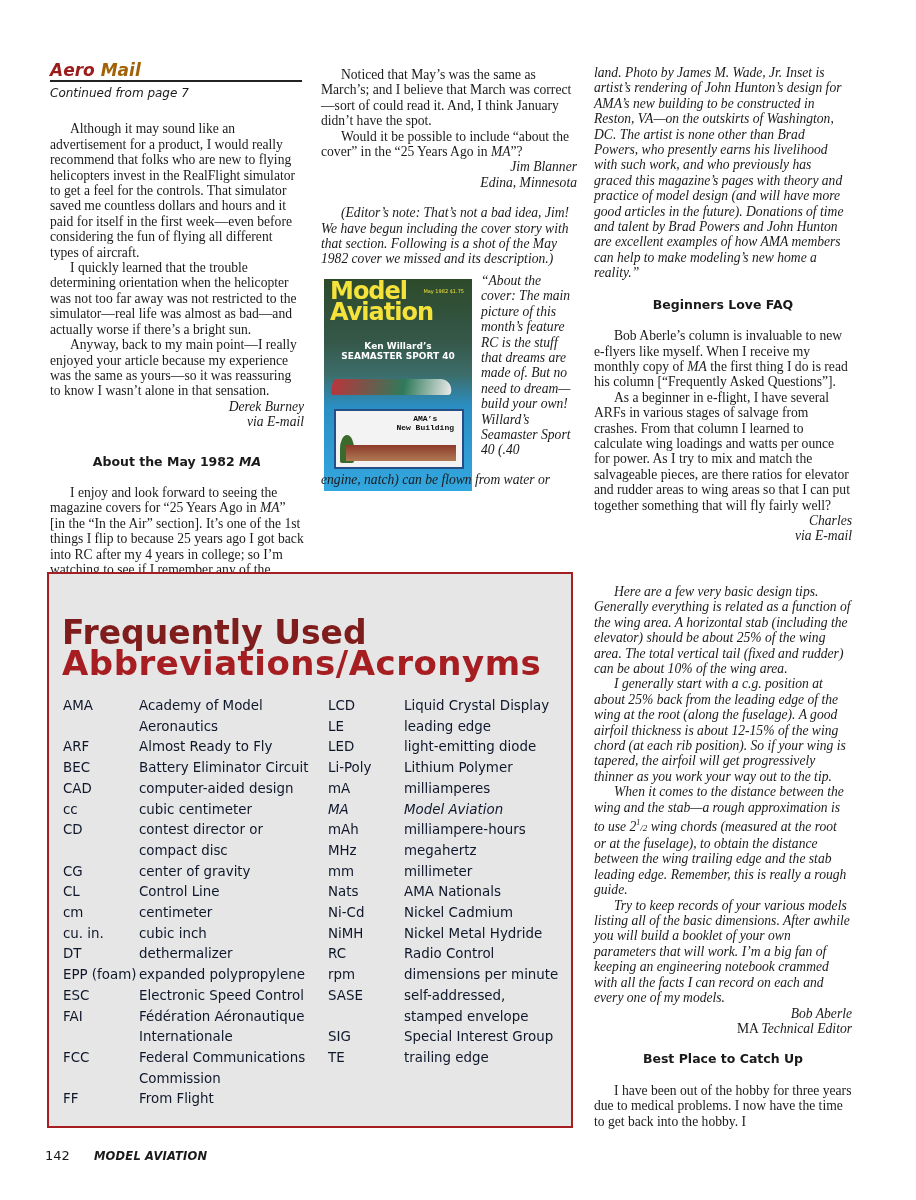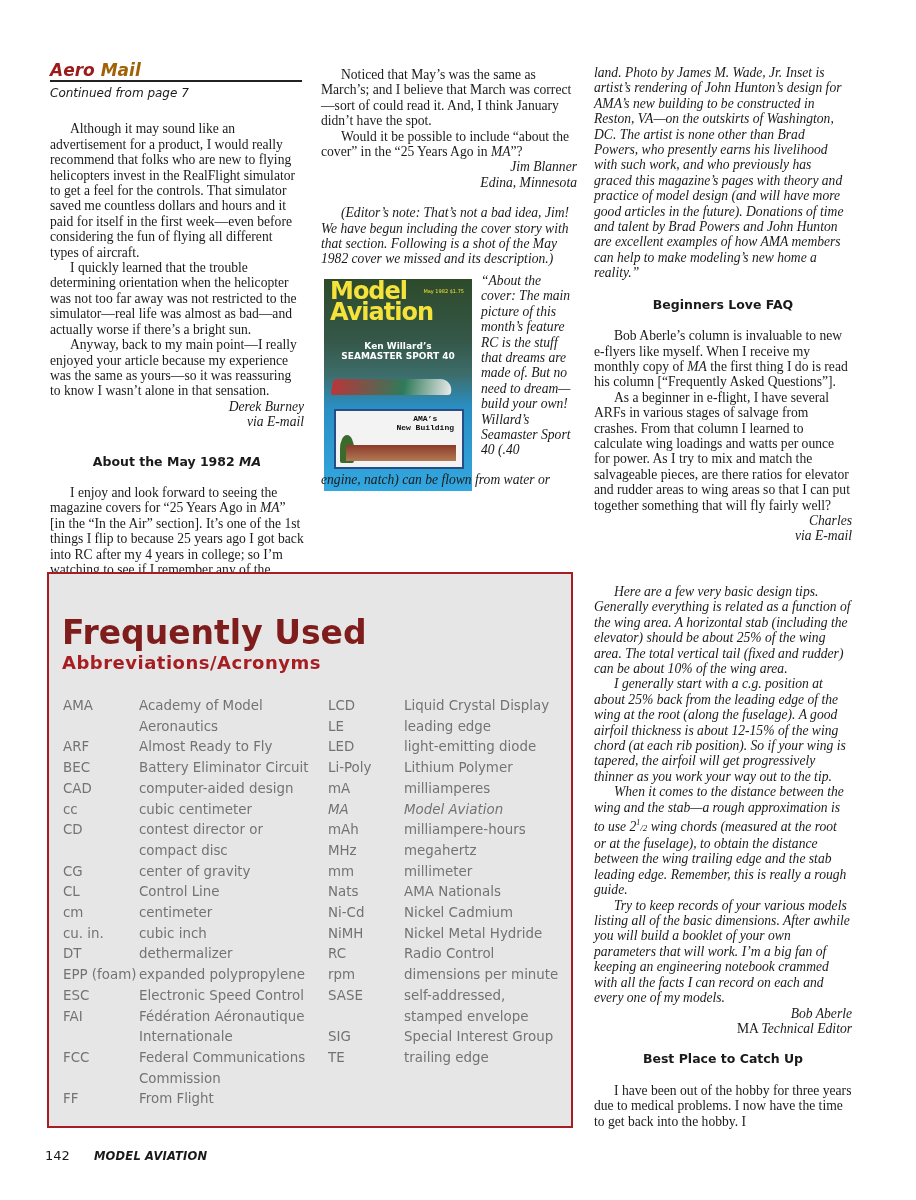--- a/index.html
+++ b/index.html
@@ -30,22 +30,22 @@
   .cover .inset { position:absolute; left:10px; top:130px; width:126px; height:56px; background:#f3f3f3; border:2px solid #264e86; }
   .cover .inset .txt { position:absolute; right:8px; top:3px; font-family:Liberation Mono, monospace; font-weight:bold; font-size:8px; text-align:center; line-height:9px; color:#111; }
   .cover .inset .bldg { position:absolute; left:10px; right:6px; bottom:6px; height:16px; background:linear-gradient(180deg,#8d3a2a,#b07a55); }
   .cover .inset .tree { position:absolute; left:4px; bottom:4px; width:14px; height:28px; background:#3a6a2c; border-radius:50% 50% 2px 2px; }
   .caption { position:absolute; left:160px; top:0; width:96px; font-style:italic; font-size:13.6px; line-height:15.4px; }
   .caption-tail { position:absolute; left:0; top:199px; width:260px; font-style:italic; font-size:13.6px; line-height:15.4px; }
 
   #abbr-box { position:absolute; left:47px; top:572px; width:526px; height:556px; background:#e6e6e6; border:2px solid #a61e22; box-sizing:border-box; }
   .box-title1 { position:absolute; left:13px; top:14px; font-family:"DejaVu Sans", sans-serif; font-style:italic; font-weight:bold; color:#a61e22; font-size:24px; letter-spacing:-1px; line-height:28px; }
   .box-title2 { position:absolute; left:13px; top:44px; font-family:"DejaVu Sans", sans-serif; font-weight:bold; color:#7f1d1d; font-size:33px; line-height:30px; }
-  .box-title3 { position:absolute; left:13px; top:74px; font-family:"DejaVu Sans", sans-serif; font-weight:bold; color:#a61e22; font-size:18px; line-height:30px; letter-spacing:0.5px; }
-  .abbr-col { position:absolute; top:122px; font-family:"DejaVu Sans", sans-serif; font-size:13.4px; line-height:20.7px; color:#737373; }
+  .box-title3 { position:absolute; left:13px; top:74px; font-family:"DejaVu Sans", sans-serif; font-weight:bold; color:#a61e22; font-size:34px; line-height:30px; letter-spacing:0.5px; }
+  .abbr-col { position:absolute; top:122px; font-family:"DejaVu Sans", sans-serif; font-size:13.4px; line-height:20.7px; color:#0f172a; }
   .abbr-col.left { left:14px; width:260px; }
   .abbr-col.right { left:279px; width:240px; }
   .abbr-row { display:flex; }
   .abbr-row .k { width:76px; flex:none; white-space:nowrap; }
   .abbr-row .v { flex:1; }
   .abbr-row.itr .k, .abbr-row.itr .v { font-style:italic; }
 
   .footer { position:absolute; left:45px; top:1148px; font-family:"DejaVu Sans", sans-serif; font-size:13px; color:#1a1a1a; }
   .footer .pg { margin-right:20px; }
   .footer .mag { font-weight:bold; font-style:italic; font-size:11.5px; letter-spacing:0.2px; }

